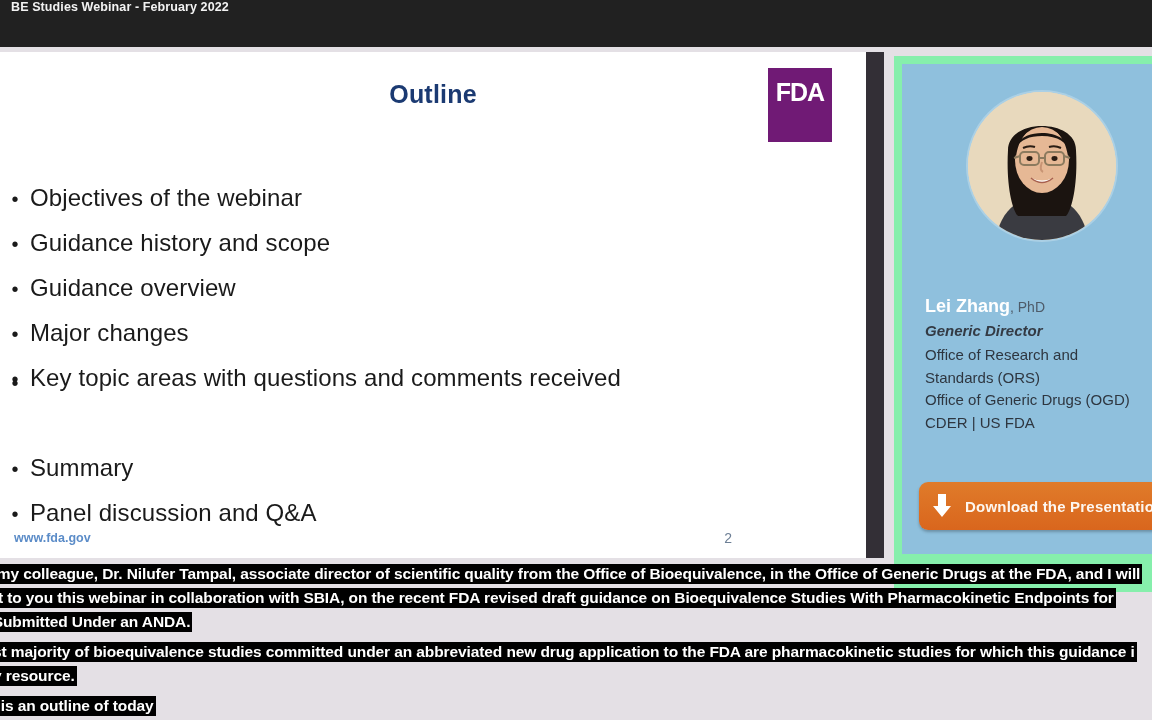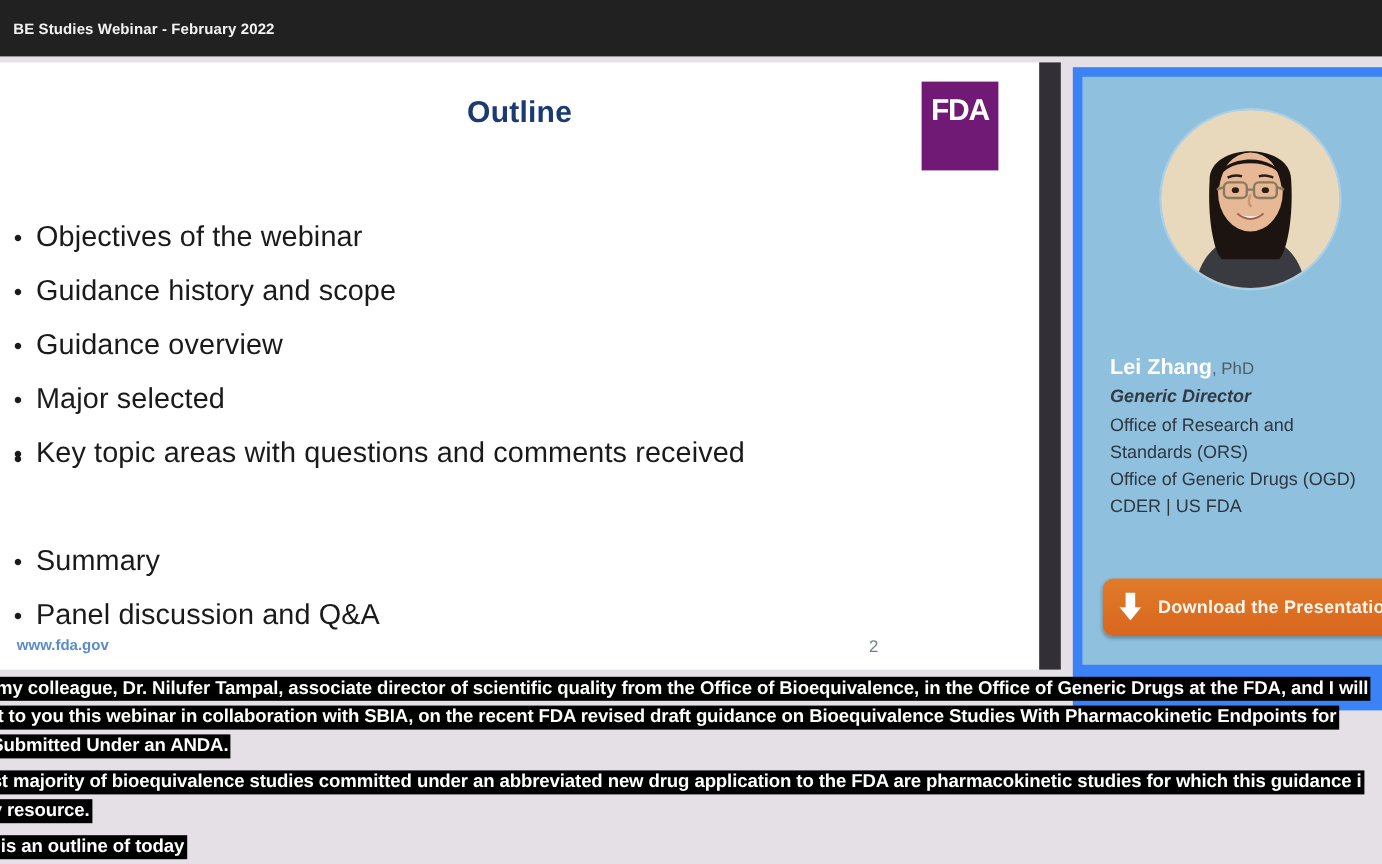--- a/index.html
+++ b/index.html
@@ -8,21 +8,21 @@
     background:#e4e0e5;
     font-family:"Liberation Sans", sans-serif;
     overflow:hidden;
   }
   #app { position:relative; width:1152px; height:720px; background:#e4e0e5; }
 
   
   .titlebar {
     position:absolute; left:0; top:0; width:1152px; height:47px;
     background:#212121; color:#ffffff;
-    display:flex; align-items:center;
+    display:flex; align-items:flex-start;
   }
   .titlebar .tb-text {
     font-size:12.5px; font-weight:bold; letter-spacing:.1px;
     padding-left:11px; color:#f2f2f2;
   }
 
   
   .slide-wrap {
     position:absolute; left:0; top:52px; width:866px; height:506px;
     background:#ffffff;
@@ -66,21 +66,21 @@
     position:absolute; left:0; bottom:12px; width:764px;
     display:flex; align-items:center; justify-content:space-between;
     padding:0 14px 0 14px;
   }
   .footer-url { font-size:12.5px; font-weight:bold; color:#5b8cc8; }
   .footer-page { font-size:14px; color:#6d7f95; padding-right:18px; }
 
   
   .panel-outer {
     position:absolute; left:894px; top:56px; width:258px; height:536px;
-    background:#3b82f6; padding:8px 0 0 8px;
+    background:#86efac; padding:8px 0 0 8px;
   }
   .panel-inner {
     position:relative; width:258px; height:490px;
     background:#8fc0dd; overflow:hidden;
   }
   .avatar {
     position:absolute; left:66px; top:28px; width:148px; height:148px;
     border-radius:50%; overflow:hidden;
     background:#e8d9bd;
     box-shadow:0 0 0 2px rgba(255,255,255,.25);
@@ -164,21 +164,21 @@
       <div class="bullet-row">
         <span class="bullet-dot">•</span>
         <span class="bullet-text">Guidance history and scope</span>
       </div>
       <div class="bullet-row">
         <span class="bullet-dot">•</span>
         <span class="bullet-text">Guidance overview</span>
       </div>
       <div class="bullet-row">
         <span class="bullet-dot">•</span>
-        <span class="bullet-text">Major selected</span>
+        <span class="bullet-text">Major changes</span>
       </div>
       <div class="bullet-row">
         <span class="bullet-dot">•</span>
         <span class="bullet-text">Key topic areas with questions and comments received</span>
       </div>
       <div class="bullet-row">
         <span class="bullet-dot">•</span>
       </div>
       <div class="bullet-row">
         <span class="bullet-dot">•</span>

